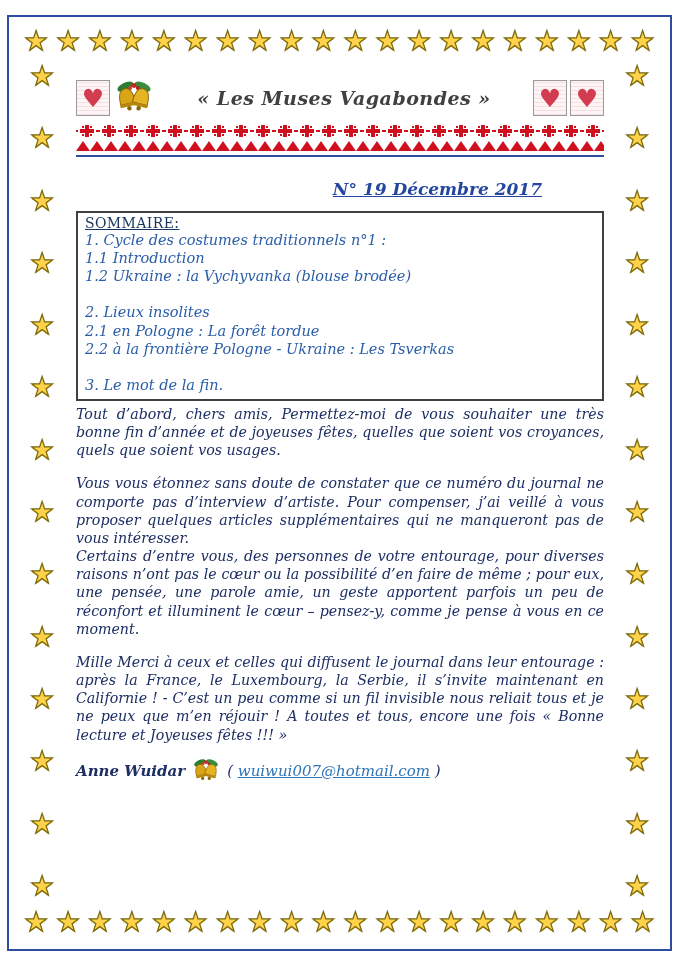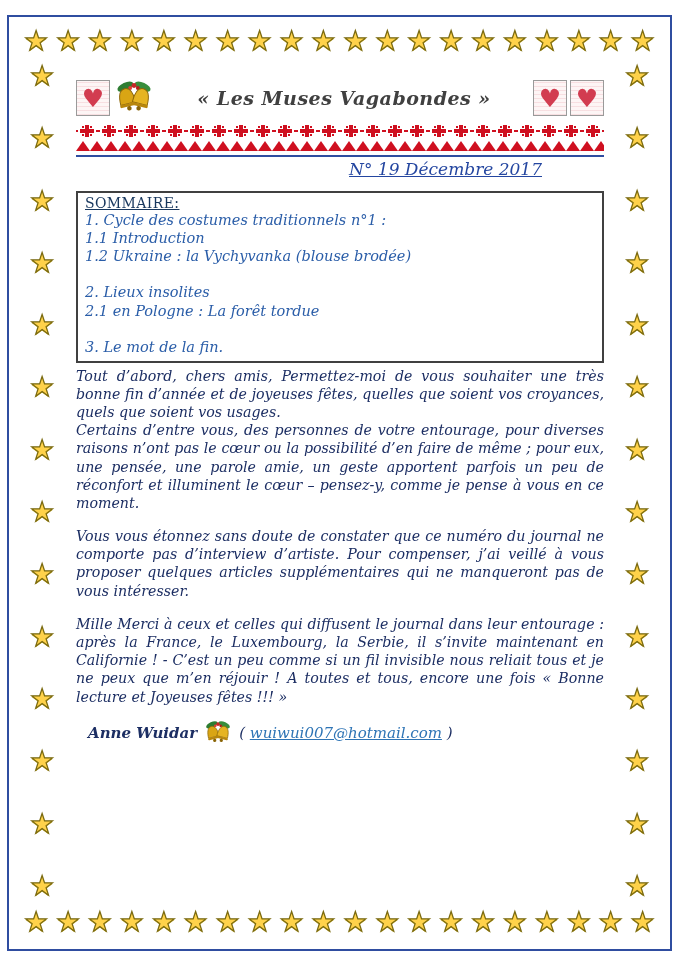--- a/index.html
+++ b/index.html
@@ -44,42 +44,42 @@
   }
   .subtitle {
     margin-top:4px; text-align:right; padding-right:26px;
     font-style:italic; font-size:17px; color:#3b5fc0; text-decoration:underline;
   }
   .band { margin-top:5px; width:100%; }
   .band svg { display:block; width:100%; }
   .band .zz { margin-top:2px; }
   .rule { border-top:2px solid #2f4da0; margin-top:4px; }
   .issue {
-    width:fit-content; margin:2px 62px 0 auto;
-    font-weight:normal; font-style:italic; font-size:17px;
+    width:fit-content; margin:22px 62px 0 auto;
+    font-weight:bold; font-style:italic; font-size:17px;
     color:#2446a0; text-decoration:underline;
   }
   .toc {
     border:2px solid #404040; margin-top:12px; padding:2px 7px 5px; color:#2a5da8;
   }
   .toc-heading {
     font-size:14px; color:#17365d; text-decoration:underline;
     font-style:normal; letter-spacing:.4px;
   }
   .toc-line {
     font-style:italic; font-size:14.5px; line-height:1.25;
     min-height:18px; white-space:pre-wrap; color:#2a5da8;
   }
   .body { margin-top:4px; }
   .para {
     font-style:italic; font-size:14.2px; line-height:1.28;
     color:#1c2e63; text-align:justify;
   }
   .para.spaced { margin-top:15px; }
-  .sig { display:flex; align-items:center; margin-top:13px; gap:6px;margin-left:12px; }
+  .sig { display:flex; align-items:center; margin-top:13px; gap:6px; }
   .sig-name { font-weight:bold; font-style:italic; font-size:15px; color:#1c2e63; }
   .sig-email { font-style:italic; font-size:15px; color:#1c2e63; }
   a.email { color:#2e74b5; text-decoration:underline; font-style:italic; }
   .hidden-defs { position:absolute; width:0; height:0; overflow:hidden; }
 </style>
 </head>
 <body>
 
 <svg class="hidden-defs" aria-hidden="true">
   <defs>
@@ -239,28 +239,29 @@
     <div class="issue">N° 19 Décembre 2017</div>
 
     <div class="toc">
       <div class="toc-heading">SOMMAIRE:</div>
       <div class="toc-line">1. Cycle des costumes traditionnels n°1 :</div>
       <div class="toc-line">1.1 Introduction</div>
       <div class="toc-line">1.2 Ukraine : la Vychyvanka (blouse brodée)</div>
       <div class="toc-line"></div>
       <div class="toc-line">2. Lieux insolites</div>
       <div class="toc-line">2.1 en Pologne : La forêt tordue</div>
+      <div class="toc-line">2.2 à la frontière Pologne - Ukraine : Les Tsverkas</div>
       <div class="toc-line"></div>
       <div class="toc-line">3. Le mot de la fin.</div>
     </div>
 
     <div class="body">
       <p class="para">Tout d’abord, chers amis, Permettez-moi de vous souhaiter une très bonne fin d’année et de joyeuses fêtes, quelles que soient vos croyances, quels que soient vos usages.</p>
+      <p class="para spaced">Vous vous étonnez sans doute de constater que ce numéro du journal ne comporte pas d’interview d’artiste. Pour compenser, j’ai veillé à vous proposer quelques articles supplémentaires qui ne manqueront pas de vous intéresser.</p>
       <p class="para">Certains d’entre vous, des personnes de votre entourage, pour diverses raisons n’ont pas le cœur ou la possibilité d’en faire de même ; pour eux, une pensée, une parole amie, un geste apportent parfois un peu de réconfort et illuminent le cœur – pensez-y, comme je pense à vous en ce moment.</p>
-      <p class="para spaced">Vous vous étonnez sans doute de constater que ce numéro du journal ne comporte pas d’interview d’artiste. Pour compenser, j’ai veillé à vous proposer quelques articles supplémentaires qui ne manqueront pas de vous intéresser.</p>
       <p class="para spaced">Mille Merci à ceux et celles qui diffusent le journal dans leur entourage : après la France, le Luxembourg, la Serbie, il s’invite maintenant en Californie ! - C’est un peu comme si un fil invisible nous reliait tous et je ne peux que m’en réjouir ! A toutes et tous, encore une fois « Bonne lecture et Joyeuses fêtes !!! »</p>
     </div>
 
     <div class="sig">
       <span class="sig-name">Anne Wuidar</span>
       <svg class="bells small">
           <use href="#bells-sym"></use>
         </svg>
       <span class="sig-email"><span>( </span><a class="email" href="#">wuiwui007@hotmail.com</a><span> )</span></span>
     </div>

